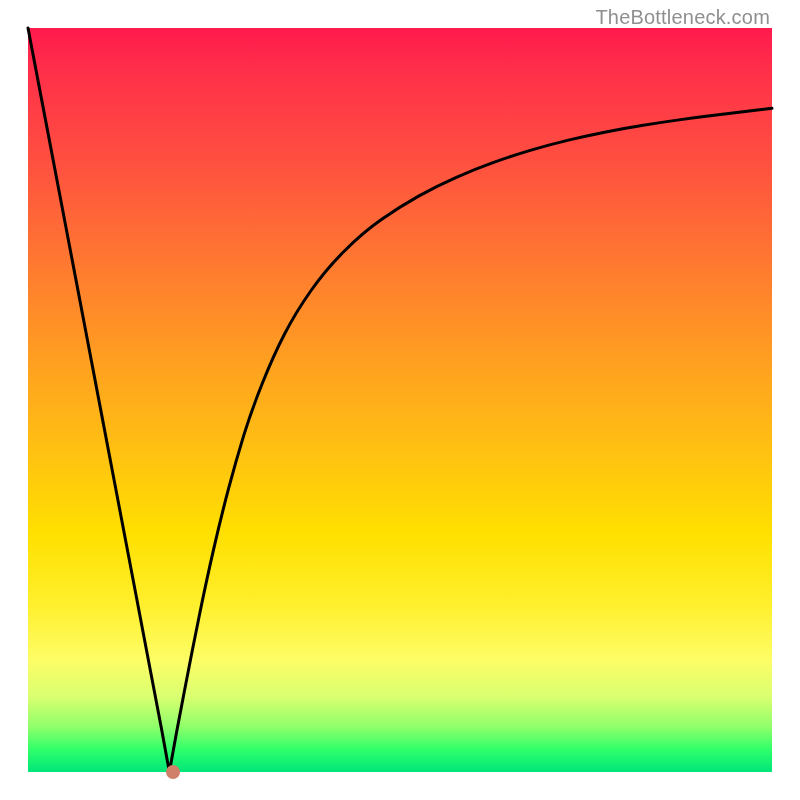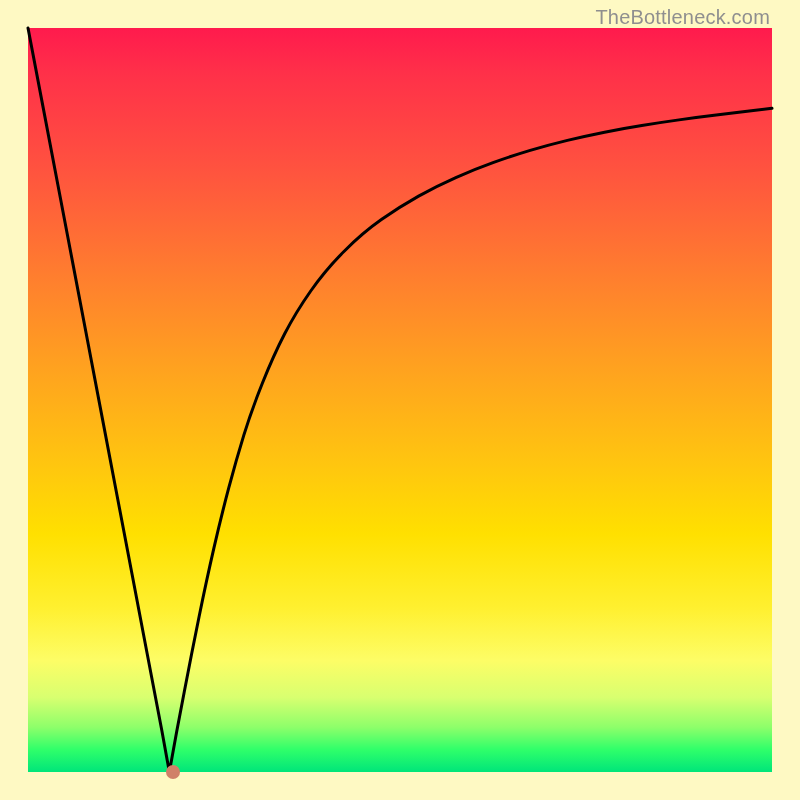--- a/index.html
+++ b/index.html
@@ -10,21 +10,21 @@
     background: #000;
     overflow: hidden;
     font-family: Arial, Helvetica, sans-serif;
   }
   .frame {
     position: absolute;
     left: 0;
     top: 0;
     width: 800px;
     height: 800px;
-    background: #fef9c3;
+    background: #ffffff;
   }
   .plot {
     position: absolute;
     left: 28px;
     top: 28px;
     width: 744px;
     height: 744px;
     
     background: linear-gradient(to bottom,
       #ff1a4d 0%,

